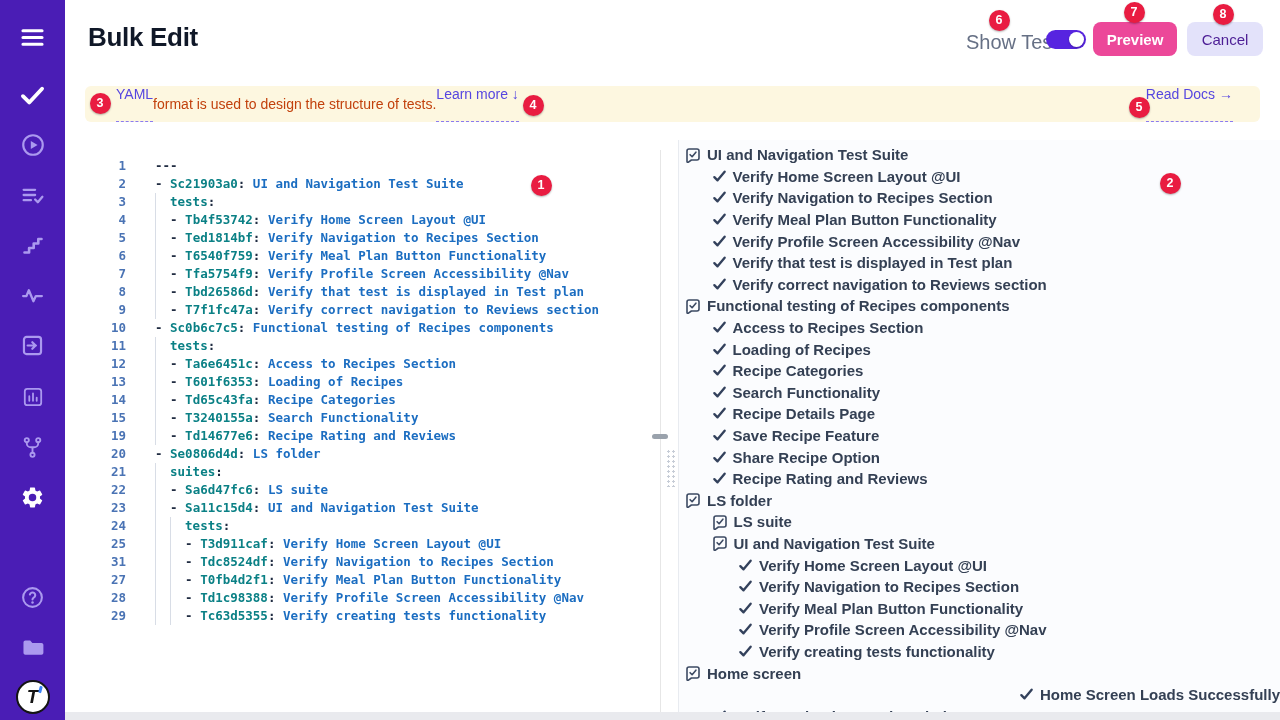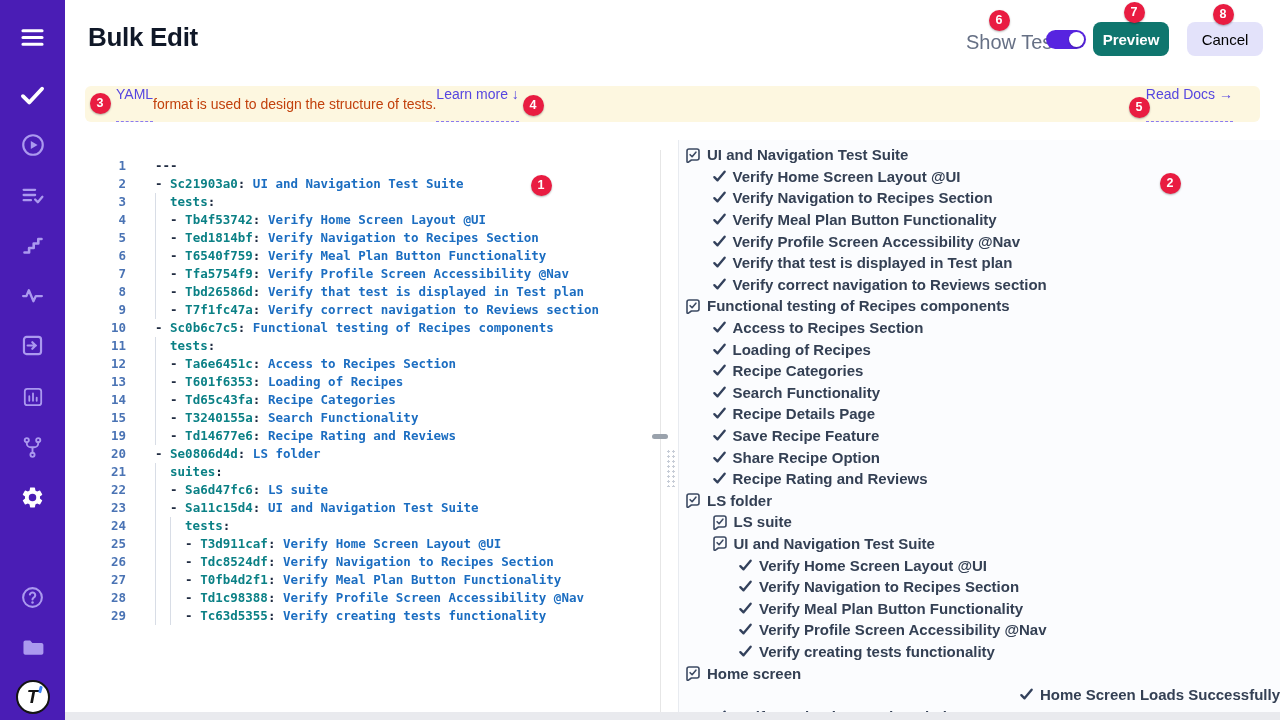--- a/index.html
+++ b/index.html
@@ -18,22 +18,22 @@
   .logo-circle i { position:absolute; right:6px; top:4px; width:2.5px; height:7px; background:#3b82f6; transform:rotate(14deg); border-radius:1px;}
 
   
   .page-title { position:absolute; left:88px; top:22px; font-size:26px; font-weight:800; color:#101828; letter-spacing:-0.3px; }
   .show-tests { position:absolute; left:966px; top:31px; font-size:20px; color:#667085; }
   .toggle { position:absolute; left:1046px; top:30px; width:40px; height:19px; border-radius:10px; background:#5724e0; cursor:pointer; }
   .toggle .knob { position:absolute; right:2px; top:2px; width:15px; height:15px; border-radius:50%; background:#fff;
                   box-shadow:0 1px 2px rgba(0,0,0,.25); }
   .btn { position:absolute; top:22px; height:34px; border-radius:8px; border:none; font-family:"Liberation Sans",sans-serif;
          font-size:15px; display:flex; align-items:center; justify-content:center; cursor:pointer; }
-  .btn-preview { left:1093px; width:76px; background:#0f766e; color:#fff; font-weight:600; }
-  .btn-cancel  { left:1187px; width:76px; background:#e3e2fa; color:#000000; font-weight:500; }
+  .btn-preview { left:1093px; width:84px; background:#ec4899; color:#fff; font-weight:600; }
+  .btn-cancel  { left:1187px; width:76px; background:#e3e2fa; color:#4c1d95; font-weight:500; }
 
   
   .banner { position:absolute; left:85px; top:86px; width:1175px; height:36px; background:#fdf7e0; border-radius:6px;
             display:flex; align-items:center; font-size:14px; color:#c2410c; padding:0 27px 0 31px; }
   .banner .lnk { color:#5646e0; text-decoration:none; border-bottom:1.5px dashed #8b7bf0; cursor:pointer; padding-bottom:19px; }
   .banner .spacer { flex:1; }
 
   
   .editor { position:absolute; left:88px; top:150px; width:565px; height:523px; overflow:hidden; background:#fff;
             font-family:"DejaVu Sans Mono", monospace; font-size:12.5px; font-weight:700; padding-top:7px; cursor:text; }
@@ -173,21 +173,21 @@
       <div class="code-line"><span class="ln">13</span><span class="code"><span class="ig"></span><span class="tok-d">- </span><span class="tok-k">T601f6353</span><span class="tok-d">:</span><span class="tok-v"> Loading of Recipes</span></span></div>
       <div class="code-line"><span class="ln">14</span><span class="code"><span class="ig"></span><span class="tok-d">- </span><span class="tok-k">Td65c43fa</span><span class="tok-d">:</span><span class="tok-v"> Recipe Categories</span></span></div>
       <div class="code-line"><span class="ln">15</span><span class="code"><span class="ig"></span><span class="tok-d">- </span><span class="tok-k">T3240155a</span><span class="tok-d">:</span><span class="tok-v"> Search Functionality</span></span></div>
       <div class="code-line"><span class="ln">19</span><span class="code"><span class="ig"></span><span class="tok-d">- </span><span class="tok-k">Td14677e6</span><span class="tok-d">:</span><span class="tok-v"> Recipe Rating and Reviews</span></span></div>
       <div class="code-line"><span class="ln">20</span><span class="code"><span class="tok-d">- </span><span class="tok-k">Se0806d4d</span><span class="tok-d">:</span><span class="tok-v"> LS folder</span></span></div>
       <div class="code-line"><span class="ln">21</span><span class="code"><span class="ig"></span><span class="tok-k">suites</span><span class="tok-d">:</span></span></div>
       <div class="code-line"><span class="ln">22</span><span class="code"><span class="ig"></span><span class="tok-d">- </span><span class="tok-k">Sa6d47fc6</span><span class="tok-d">:</span><span class="tok-v"> LS suite</span></span></div>
       <div class="code-line"><span class="ln">23</span><span class="code"><span class="ig"></span><span class="tok-d">- </span><span class="tok-k">Sa11c15d4</span><span class="tok-d">:</span><span class="tok-v"> UI and Navigation Test Suite</span></span></div>
       <div class="code-line"><span class="ln">24</span><span class="code"><span class="ig"></span><span class="ig"></span><span class="tok-k">tests</span><span class="tok-d">:</span></span></div>
       <div class="code-line"><span class="ln">25</span><span class="code"><span class="ig"></span><span class="ig"></span><span class="tok-d">- </span><span class="tok-k">T3d911caf</span><span class="tok-d">:</span><span class="tok-v"> Verify Home Screen Layout @UI</span></span></div>
-      <div class="code-line"><span class="ln">26</span><span class="code"><span class="ig"></span><span class="ig"></span><span class="tok-d">- </span><span class="tok-k">Tdc8524df</span><span class="tok-d">:</span><span class="tok-v"> Verify Navigation to Recipes Section</span></span></div>
+      <div class="code-line"><span class="ln">31</span><span class="code"><span class="ig"></span><span class="ig"></span><span class="tok-d">- </span><span class="tok-k">Tdc8524df</span><span class="tok-d">:</span><span class="tok-v"> Verify Navigation to Recipes Section</span></span></div>
       <div class="code-line"><span class="ln">27</span><span class="code"><span class="ig"></span><span class="ig"></span><span class="tok-d">- </span><span class="tok-k">T0fb4d2f1</span><span class="tok-d">:</span><span class="tok-v"> Verify Meal Plan Button Functionality</span></span></div>
       <div class="code-line"><span class="ln">28</span><span class="code"><span class="ig"></span><span class="ig"></span><span class="tok-d">- </span><span class="tok-k">Td1c98388</span><span class="tok-d">:</span><span class="tok-v"> Verify Profile Screen Accessibility @Nav</span></span></div>
       <div class="code-line"><span class="ln">29</span><span class="code"><span class="ig"></span><span class="ig"></span><span class="tok-d">- </span><span class="tok-k">Tc63d5355</span><span class="tok-d">:</span><span class="tok-v"> Verify creating tests functionality</span></span></div>
     </div>
   <div class="ed-scroll-line"></div>
   <div class="ed-thumb"></div>
   <div class="divider-dots"></div>
 
   <div class="tree">
       <div class="tree-row" style="padding-left: 6px;">

